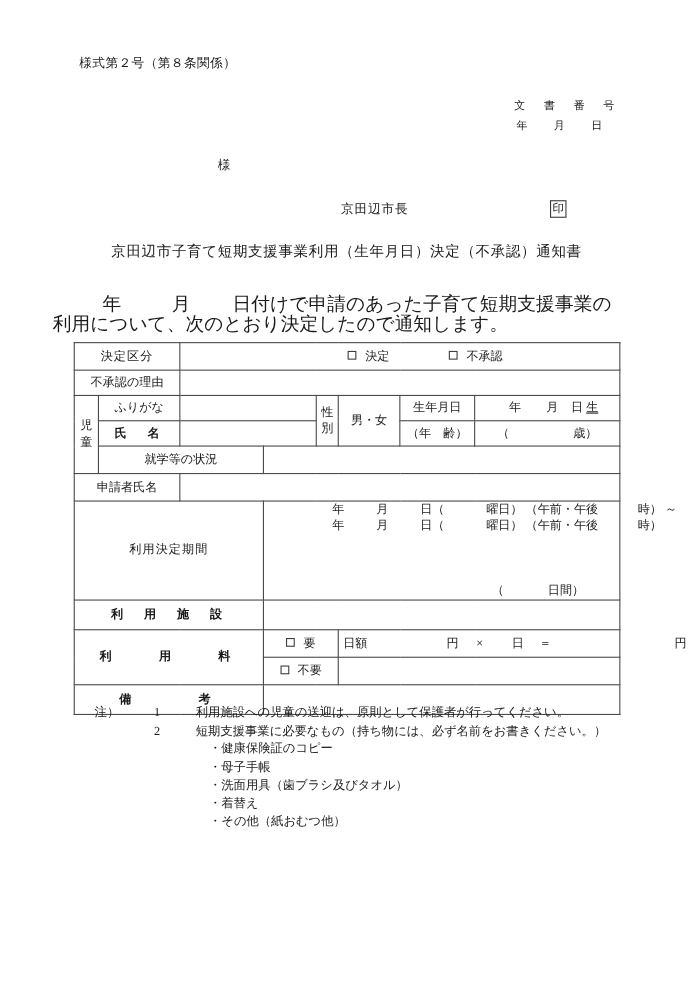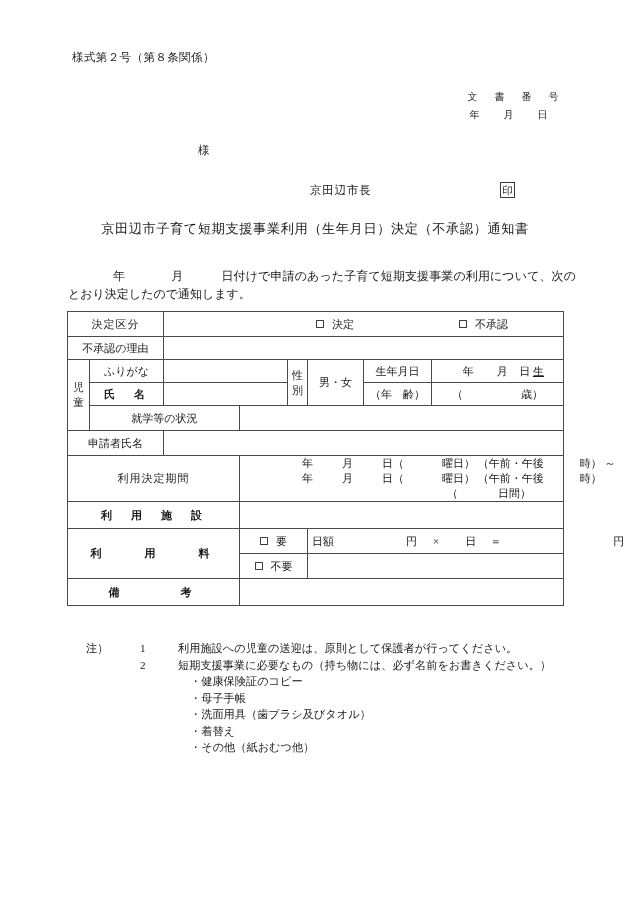--- a/index.html
+++ b/index.html
@@ -83,24 +83,24 @@
     top: 220px;
     width: 630px;
     text-align: center;
     font-size: 13.2px;
     letter-spacing: 0.6px;
     white-space: nowrap;
   }
 
   .intro {
     position: absolute;
-    left: 68px;
+    left: 48px;
     top: 268px;
     width: 508px;
-    font-size: 12px;
+    font-size: 17px;
     line-height: 17.5px;
     text-align: justify;
   }
   .intro .blank-y { display: inline-block; width: 46px; }
   .intro .blank-m { display: inline-block; width: 38px; }
   .intro .lead { display: inline-block; width: 45px; }
 
   
   .tbl-wrap {
     position: absolute;
@@ -142,40 +142,40 @@
     width: 8px;
     height: 8px;
     border: 1px solid #3f3f3f;
     margin-right: 8px;
     vertical-align: 0px;
     box-sizing: border-box;
   }
 
   .decision-cell { text-align: left; }
   .decision-cell .opt1 { display: inline-block; margin-left: 148px; }
-  .decision-cell .opt2 { display: inline-block; margin-left: 105px; }
+  .decision-cell .opt2 { display: inline-block; margin-left: 54px; }
 
   .period-cell {
     padding: 6px 4px 6px 0;
     line-height: 16px;
     white-space: nowrap;
   }
   .period-cell .row {
     padding-left: 58px;
   }
   .period-cell .row .y { display: inline-block; width: 40px; }
   .period-cell .row .m { display: inline-block; width: 40px; }
   .period-cell .row .d { display: inline-block; width: 8px; }
   .period-cell .row .wk { display: inline-block; width: 52px; }
   .period-cell .row .hh { display: inline-block; width: 36px; }
   .period-cell .days {
     text-align: right;
     padding-right: 28px;
   }
-  .period-cell .days .inner { display: inline-block; }
+  .period-cell .days .inner { display: inline-block; margin-top: 44px; }
   .period-cell .days .gap { display: inline-block; width: 40px; }
 
   .fee-detail { white-space: nowrap; }
   .fee-detail .g1 { display: inline-block; width: 72px; }
   .fee-detail .g2 { display: inline-block; width: 16px; }
   .fee-detail .g3 { display: inline-block; width: 26px; }
   .fee-detail .g4 { display: inline-block; width: 14px; }
   .fee-detail .g5 { display: inline-block; width: 112px; }
 
   .dob-right { text-align: center; white-space: nowrap; letter-spacing: 0; }

